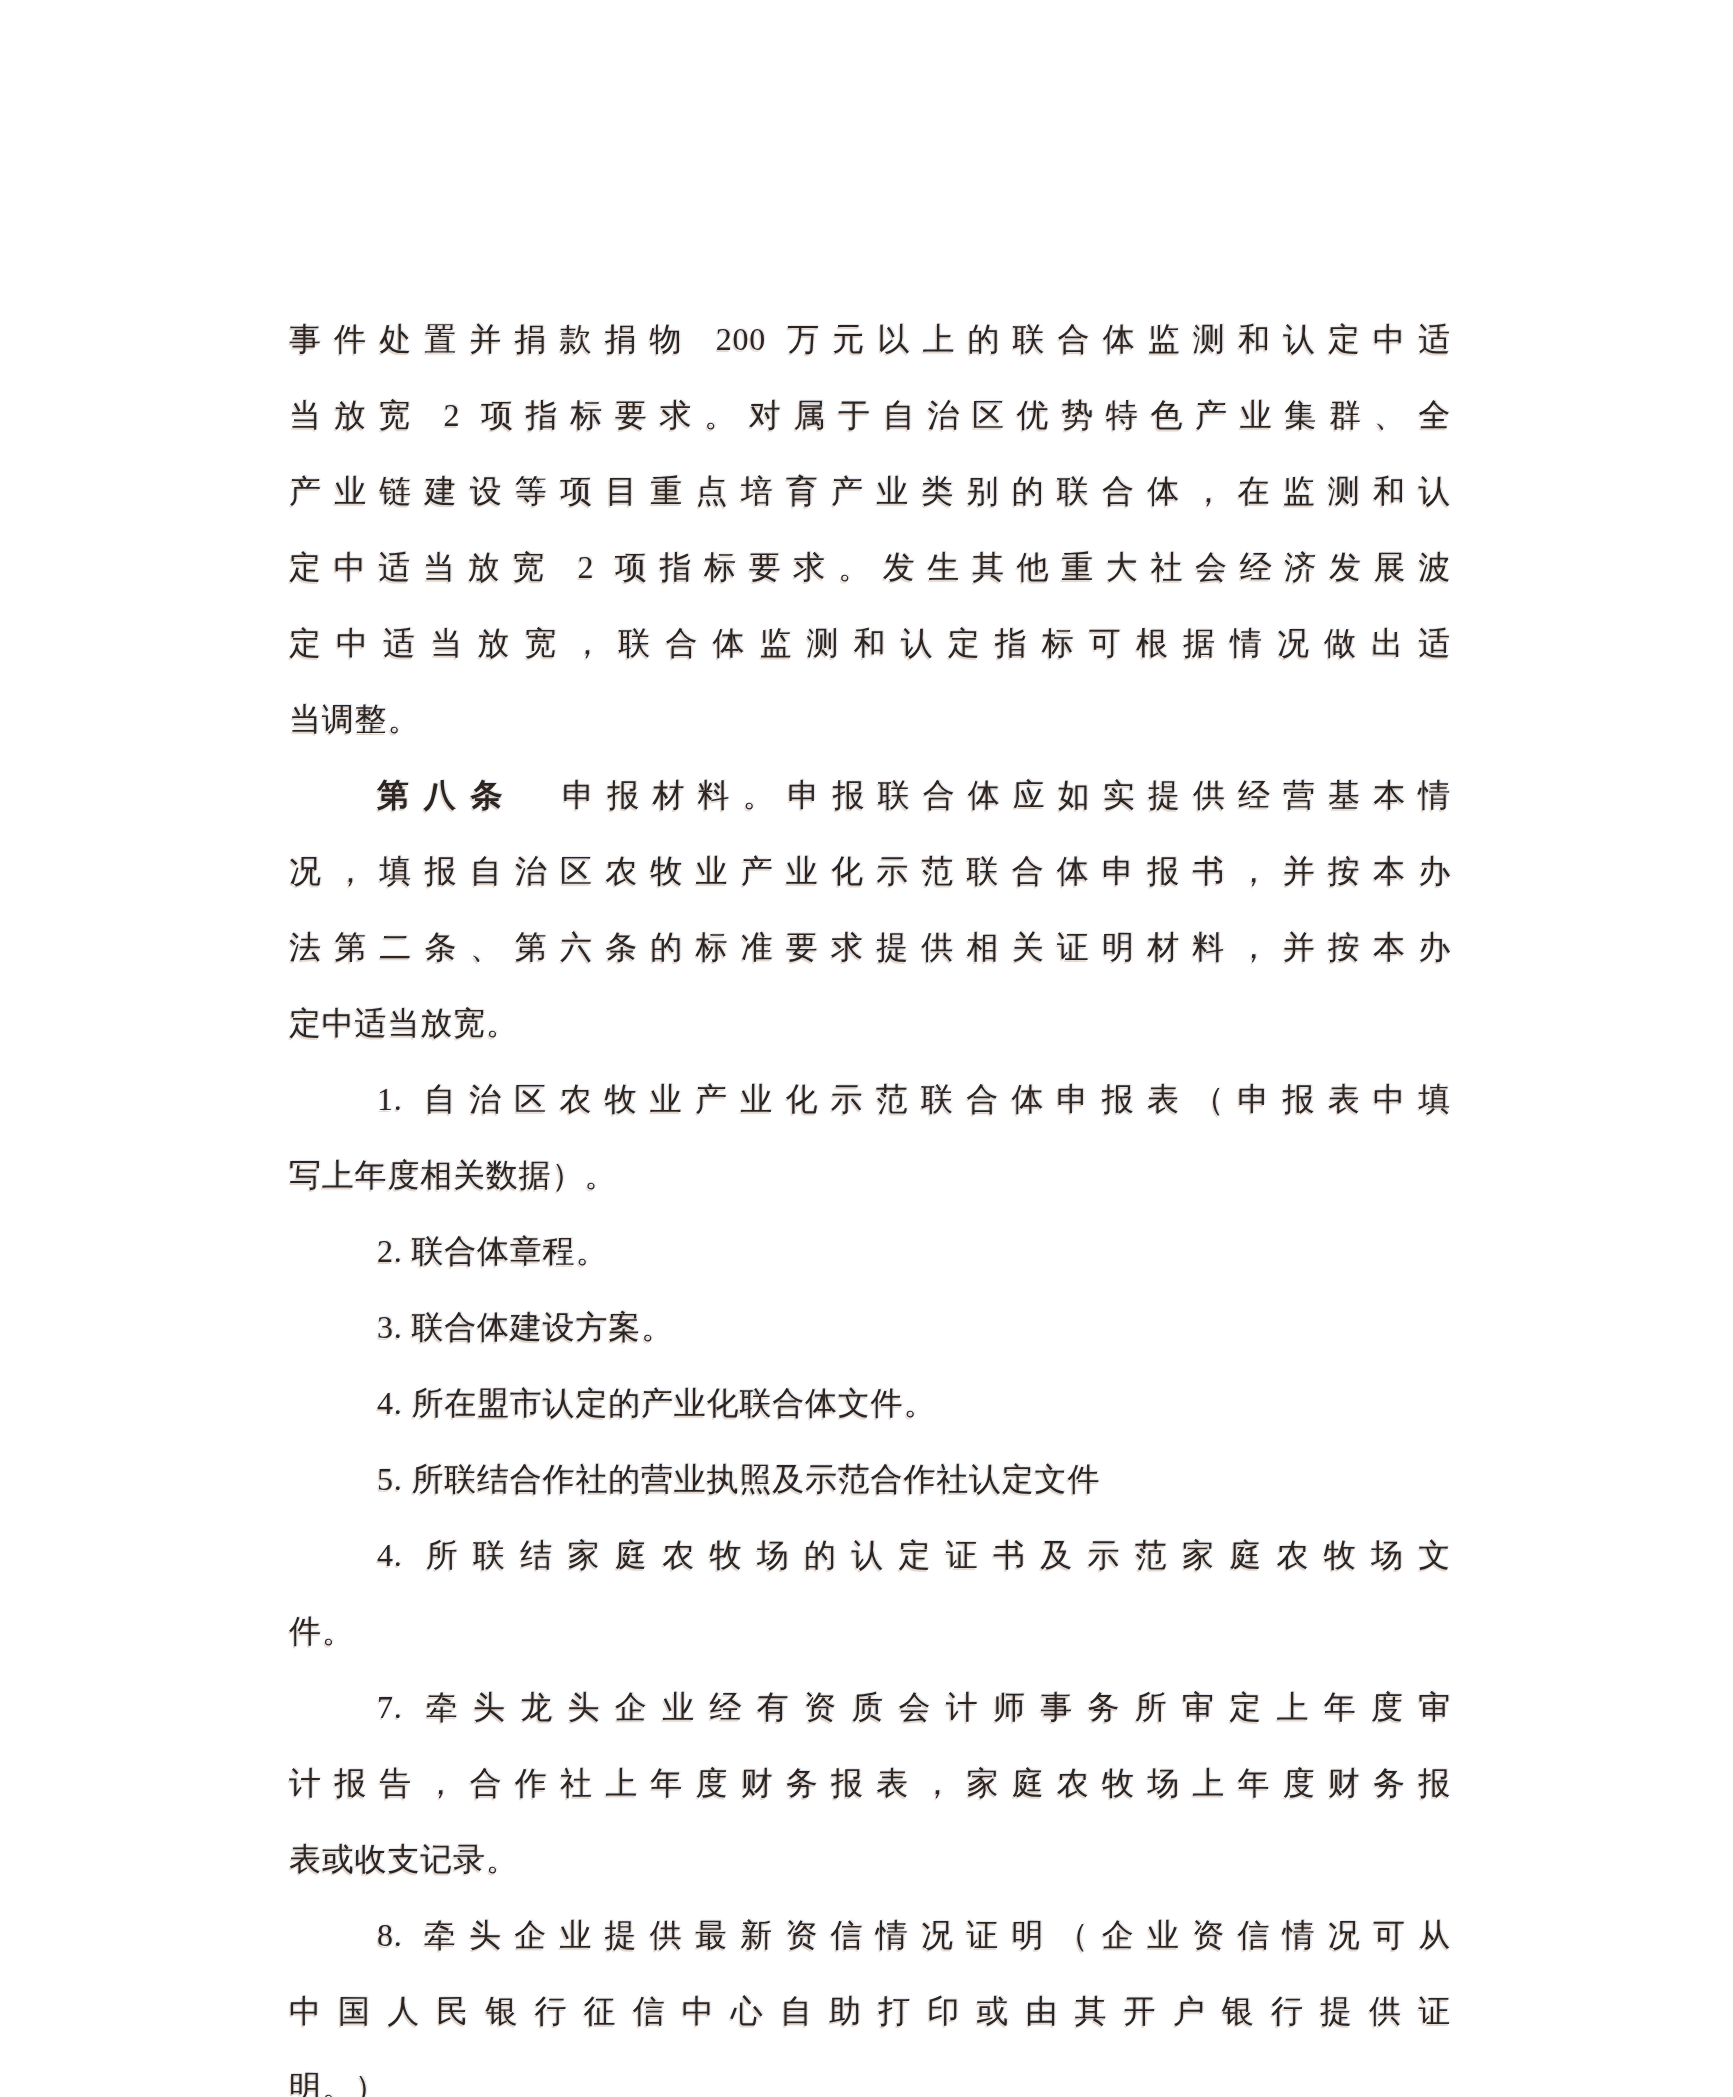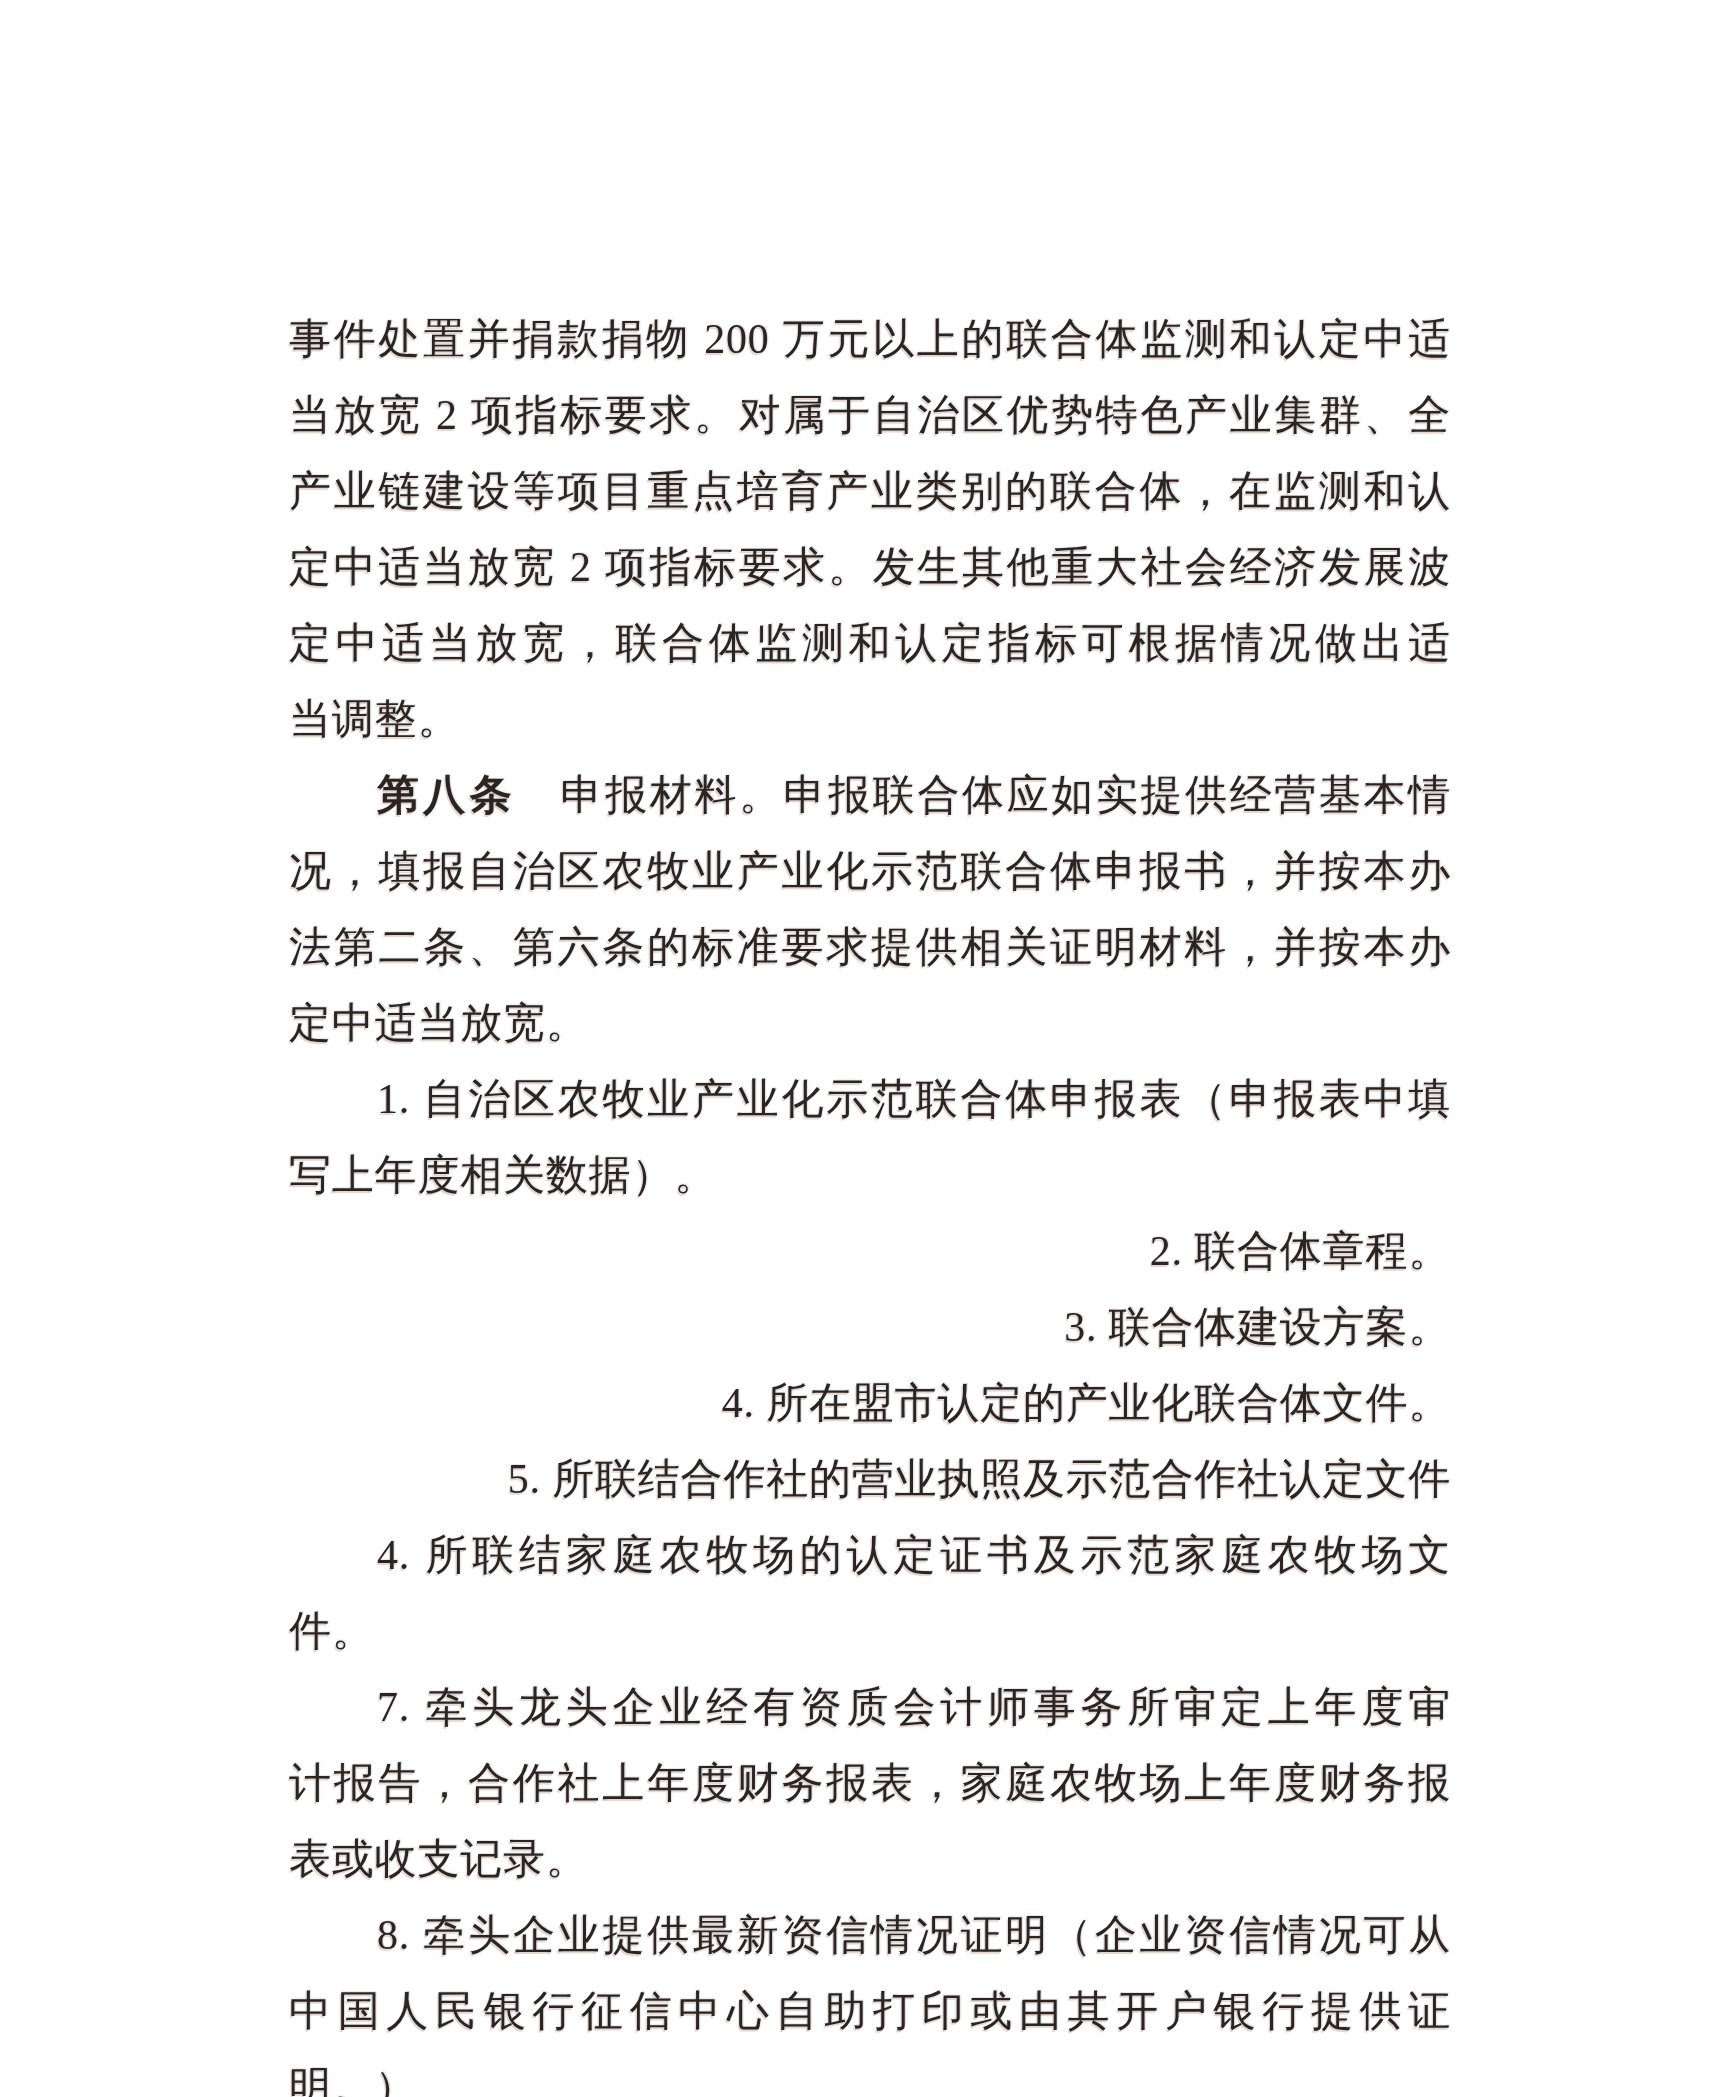--- a/index.html
+++ b/index.html
@@ -21,37 +21,36 @@
   }
   .text-block {
     position: absolute;
     left: 289px;
     top: 301px;
     width: 1162px;
   }
   .line {
     height: 76px;
     line-height: 76px;
-    font-size: 42px;
+    font-size: 32px;
     letter-spacing: 0.8px;
     color: var(--text-color, #2b2522);
     white-space: nowrap;
     
     text-shadow: -1.3px 1.7px 0.8px rgba(142, 88, 58, 0.25),
                   1.3px -1.3px 0.8px rgba(72, 96, 148, 0.16);
   }
   .line.justify {
     white-space: normal;
     text-align: justify;
     text-align-last: justify;
     text-justify: inter-ideograph;
   }
   .line.indent {
     padding-left: 88px;
-    text-align: right;
   }
   .line b {
     font-weight: bold;
     letter-spacing: 2.5px;
   }
 </style>
 </head>
 <body>
 
 <div class="page">

